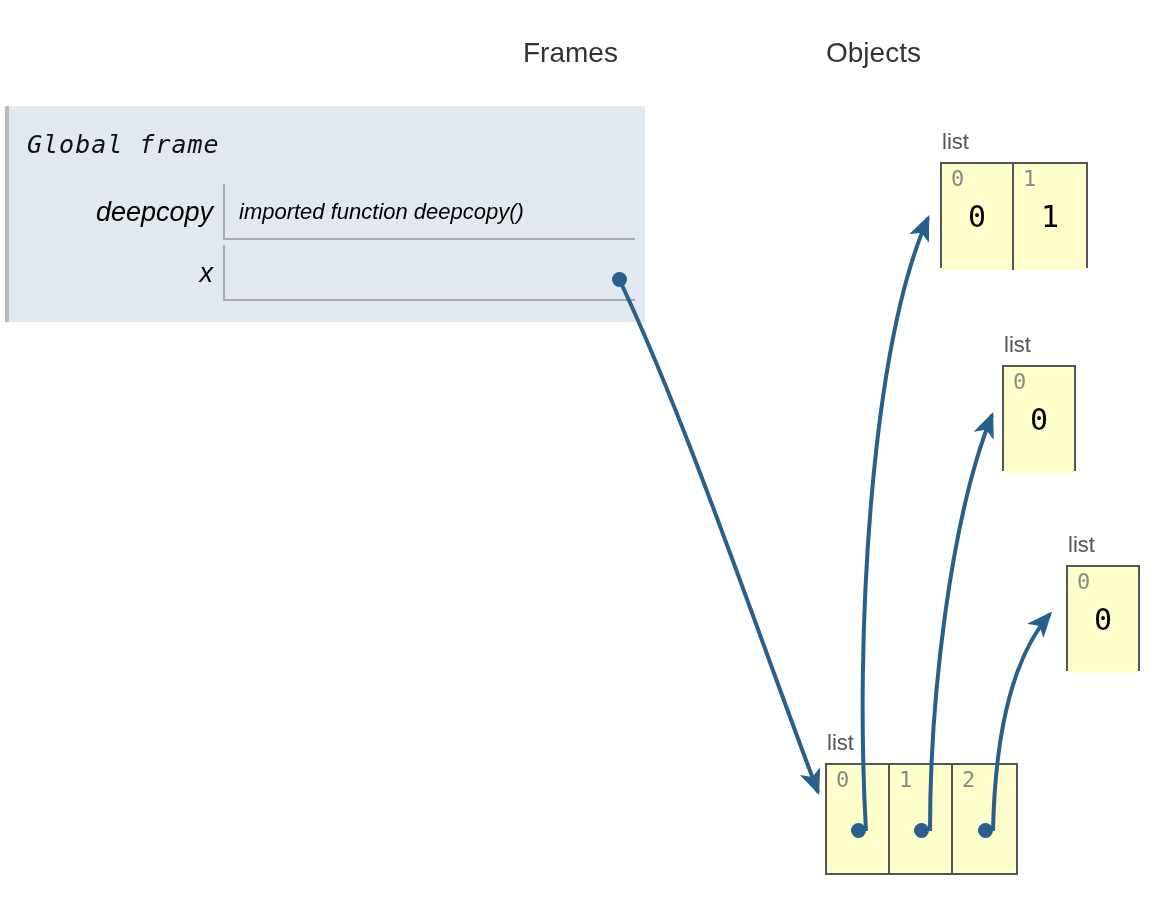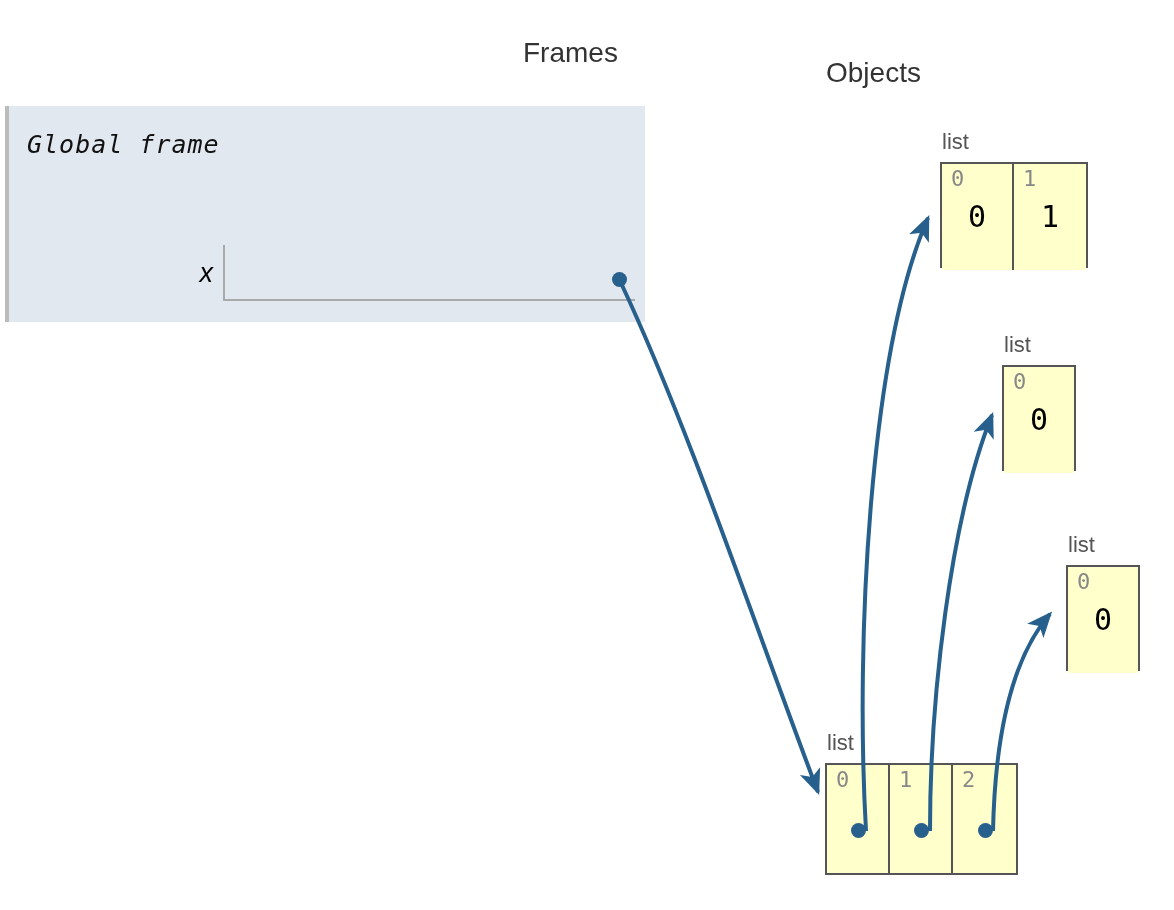--- a/index.html
+++ b/index.html
@@ -18,21 +18,21 @@
 
   
   .col-header {
     position: absolute;
     font-family: "Liberation Sans", sans-serif;
     font-size: 28px;
     color: #333333;
     white-space: nowrap;
   }
   #frames-header { left: 523px; top: 37px; }
-  #objects-header { left: 826px; top: 37px; margin-top: 20px; }
+  #objects-header { left: 826px; top: 37px; }
 
   
   #global-frame {
     position: absolute;
     left: 5px;
     top: 106px;
     width: 640px;
     height: 216px;
     background: #e2e8f0;
     border-left: 4px solid #bbbbbb;
@@ -188,20 +188,24 @@
 <body>
 
 <div id="canvas">
 
   <div class="col-header" id="frames-header">Frames</div>
   <div class="col-header" id="objects-header">Objects</div>
 
   <div id="global-frame">
     <div id="frame-title">Global frame</div>
 
+    <div class="var-row" id="var-row-0">
+      <div class="var-name">deepcopy</div>
+      <div class="var-value">imported function deepcopy()</div>
+    </div>
 
     <div class="var-row" id="var-row-1">
       <div class="var-name">x</div>
       <div class="var-value"></div>
     </div>
   </div>
 
   <div id="frame-ptr-dot"></div>
 
   <div class="heap-obj" id="obj-list-1">

